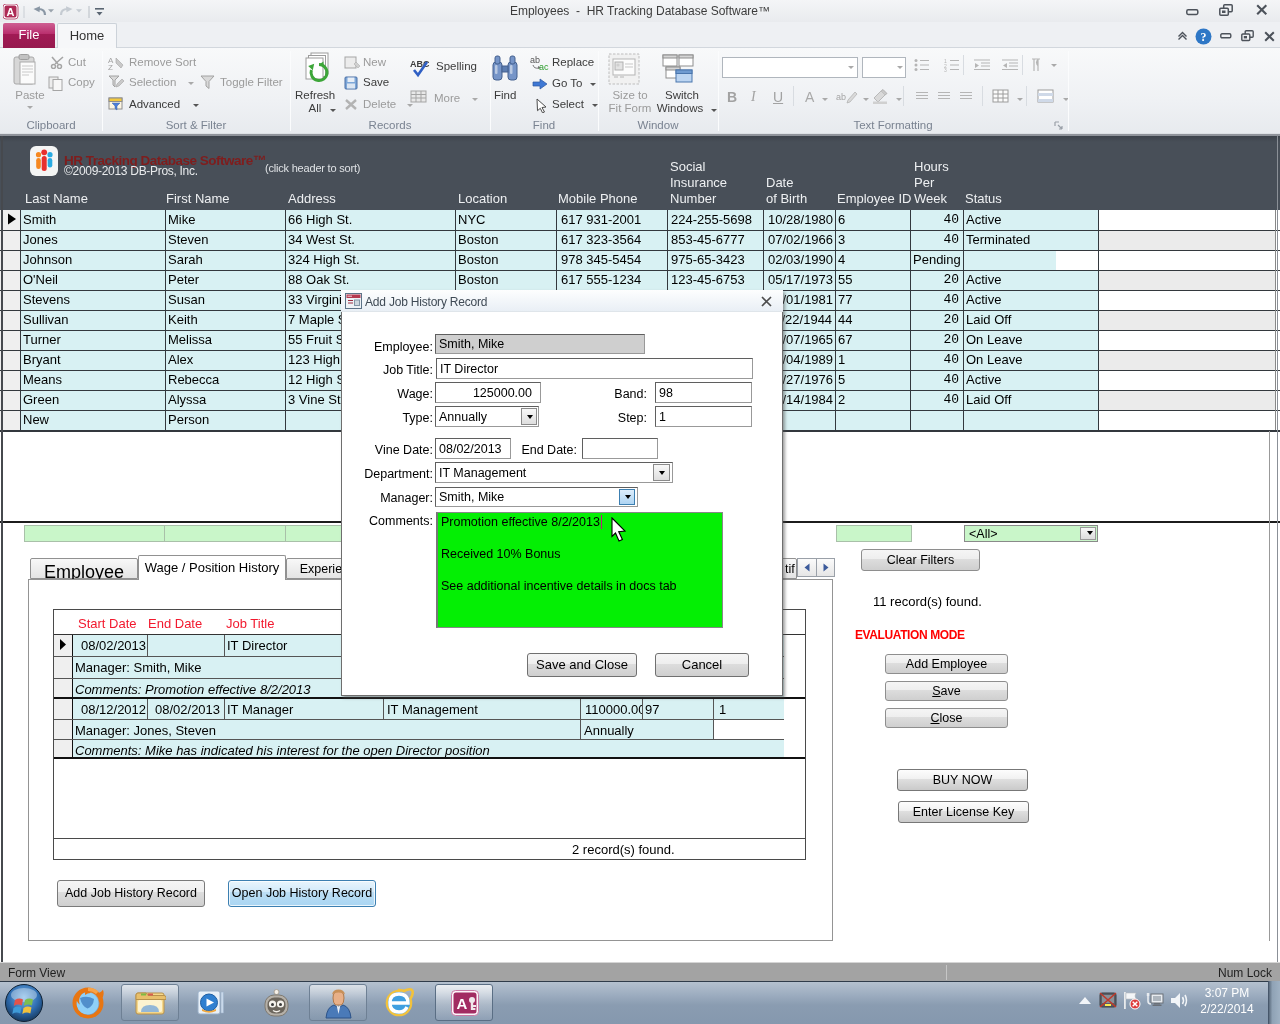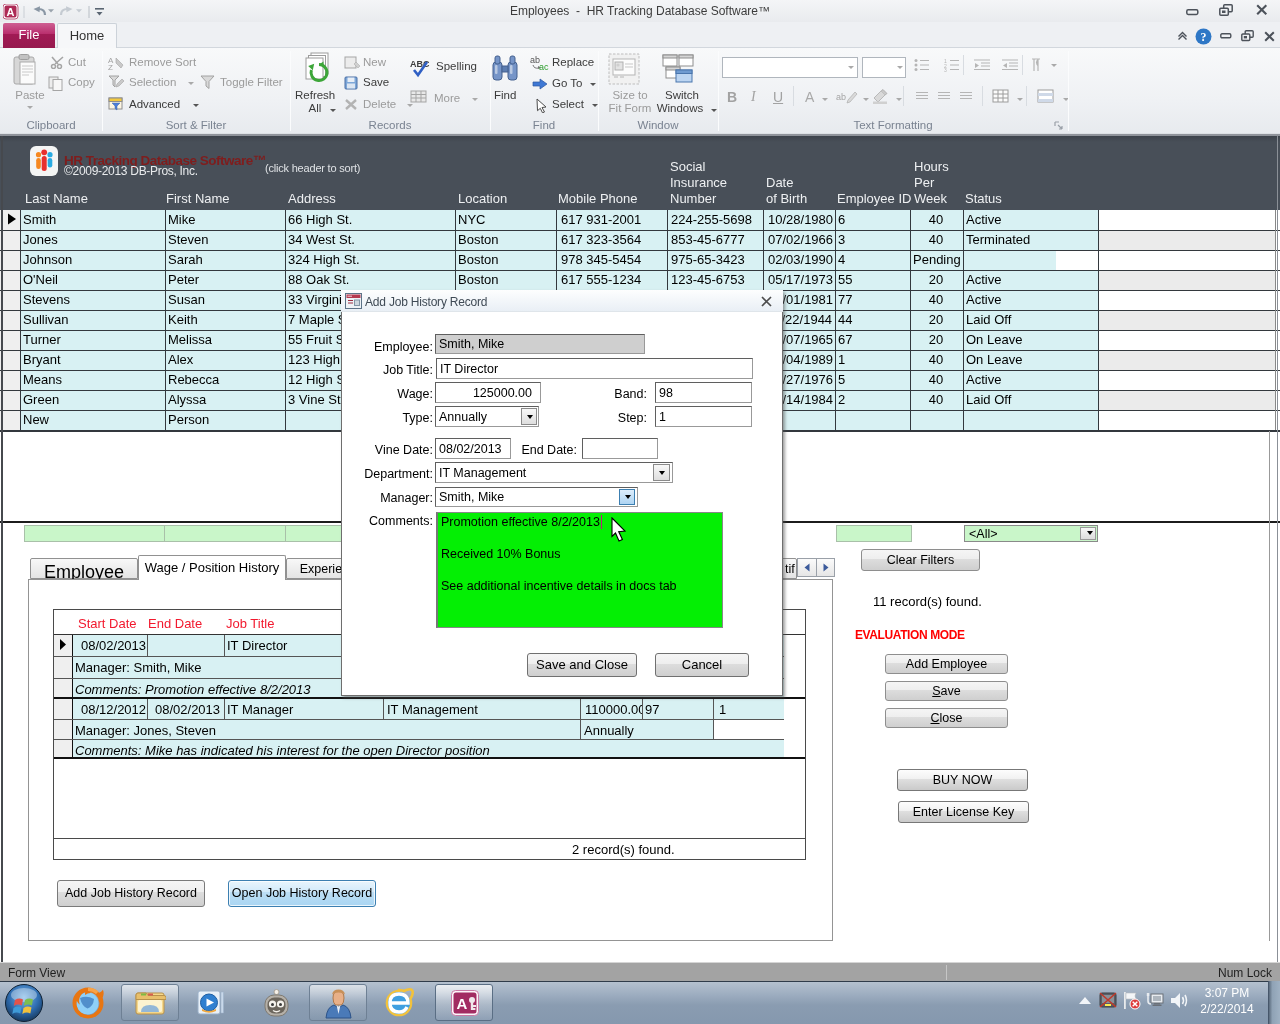--- a/index.html
+++ b/index.html
@@ -20,21 +20,21 @@
 .rtxt { font-size:11.5px; color:#9b9b9b; white-space:nowrap; }
 .rtxt.on { color:#3b3b3b; }
 .caret { display:inline-block; width:0; height:0; border-left:3px solid transparent; border-right:3px solid transparent; border-top:3px solid #a9a9a9; vertical-align:middle; margin-left:3px; }
 .caret.on { border-top-color:#555; }
 
 #hdrband { left:0; top:136px; width:1280px; height:74px; background:linear-gradient(#3d434b,#484f58 8%,#484f58); }
 .hcol { color:#eef0f2; font-size:13px; }
 
 .drow { left:0; width:1280px; height:20px; }
 .cell { position:absolute; top:0; height:20px; background:#d8f1f3; font-size:13px; color:#000; padding:2px 0 0 3px; overflow:hidden; white-space:nowrap; }
-.cell.r { text-align:center; padding-right:4px; }
+.cell.r { text-align:right; padding-right:4px;font-family:Liberation Mono, monospace; }
 .rowline { left:0; width:1280px; height:1px; background:#33383d; }
 
 .cbtn { background:linear-gradient(#f5f5f5,#eeeeee 45%,#dddddd 46%,#cfcfcf); border:1px solid #8e8e8e; border-radius:3px; font-size:12.5px; color:#000; text-align:center; font-family:"Liberation Sans",sans-serif; }
 
 .inp { background:#fff; border:1px solid #636363; font-size:12.5px; color:#000; padding:2px 2px 0 3px; white-space:nowrap; overflow:hidden; }
 .ddarrow { position:absolute; width:0; height:0; border-left:4px solid transparent; border-right:4px solid transparent; border-top:4px solid #000; }
 
 #dlg { left:341px; top:290px; width:442px; height:406px; background:#fff; border:1px solid #6e6e6e; box-shadow:2px 2px 3px rgba(80,80,80,.55); z-index:4; }
 .dlbl { position:absolute; font-size:12.5px; color:#000; text-align:right; }
 

